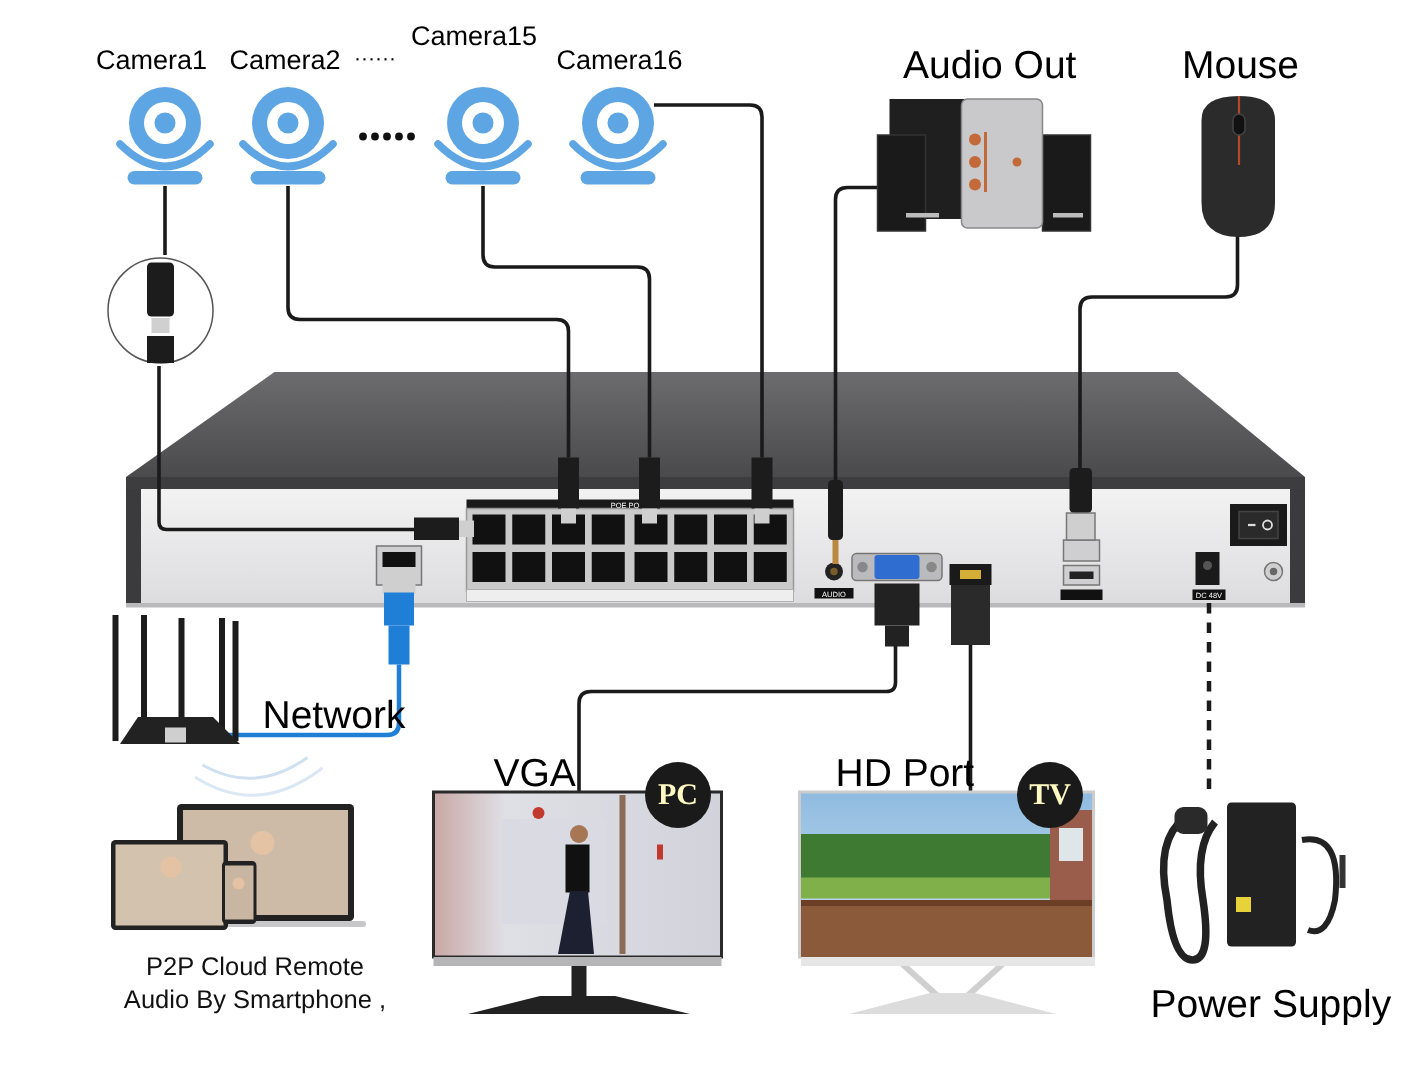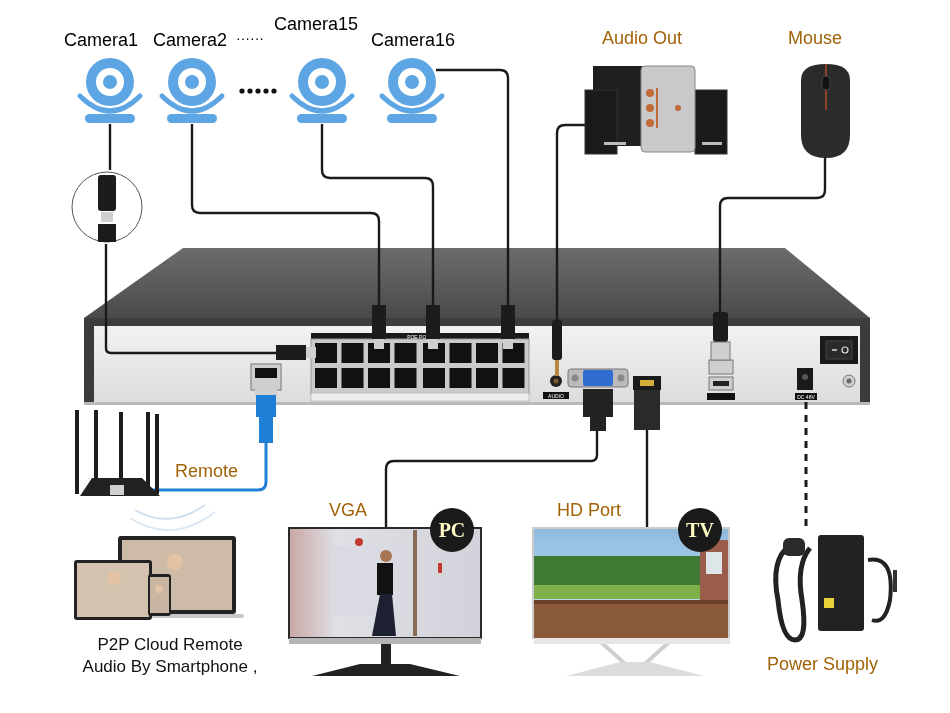--- a/index.html
+++ b/index.html
@@ -1,19 +1,19 @@
 <!DOCTYPE html>
 <html><head>
 <meta charset="utf-8">
 <style>
   html,body{margin:0;padding:0;background:#ffffff;}
   body{width:950px;height:713px;position:relative;overflow:hidden;font-family:"Liberation Sans",sans-serif;color:#111;}
   .abs{position:absolute;}
   .lbl{position:absolute;font-size:18px;color:#000000;white-space:nowrap;}
-  .lbl-lg{position:absolute;font-size:18px;color:#a16207;white-space:nowrap;}
+  .lbl-lg{position:absolute;font-size:26px;color:#000000;white-space:nowrap;}
   svg text{font-family:"Liberation Sans",sans-serif;}
   .badge{position:absolute;width:44px;height:44px;border-radius:50%;background:#1a1a1a;color:#fef9c3;font-family:"Liberation Serif",serif;font-weight:bold;font-size:20px;display:flex;align-items:center;justify-content:center;}
   .caption{position:absolute;text-align:center;font-size:17px;line-height:22px;color:#111;}
 </style>
 </head>
 <body>
 
 <div class="lbl" style="left:64px;top:30px;">Camera1</div>
 <div class="lbl" style="left:153px;top:30px;">Camera2</div>
 <div class="lbl" style="left:236px;top:30px;font-size:14px;">······</div>
@@ -301,21 +301,21 @@
     <rect x="783" y="538" width="22" height="18" rx="6" fill="#2a2a2a"></rect>
     <rect x="818" y="535" width="46" height="96" rx="3" fill="#222"></rect>
     <rect x="824" y="598" width="10" height="10" fill="#e8d23a"></rect>
     <path d="M 868 560 Q 895 555 890 600 Q 885 625 872 620" stroke="#222" stroke-width="4" fill="none"></path>
     <rect x="893" y="570" width="4" height="22" fill="#333"></rect>
   </g>
 </svg>
 
 <div class="lbl-lg" style="left:602px;top:28px;">Audio Out</div>
 <div class="lbl-lg" style="left:788px;top:28px;">Mouse</div>
-<div class="lbl-lg" style="left:175px;top:461px;">Remote</div>
+<div class="lbl-lg" style="left:175px;top:461px;">Network</div>
 <div class="lbl-lg" style="left:329px;top:500px;">VGA</div>
 <div class="lbl-lg" style="left:557px;top:500px;">HD Port</div>
 <div class="lbl-lg" style="left:767px;top:654px;">Power Supply</div>
 
 <div class="badge" style="left:430px;top:508px;">PC</div>
 <div class="badge" style="left:678px;top:508px;text-align:center;">TV</div>
 
 <div class="caption" style="left:60px;top:634px;width:220px;">
   <div>P2P Cloud Remote</div>
   <div>Audio By Smartphone ,</div>

